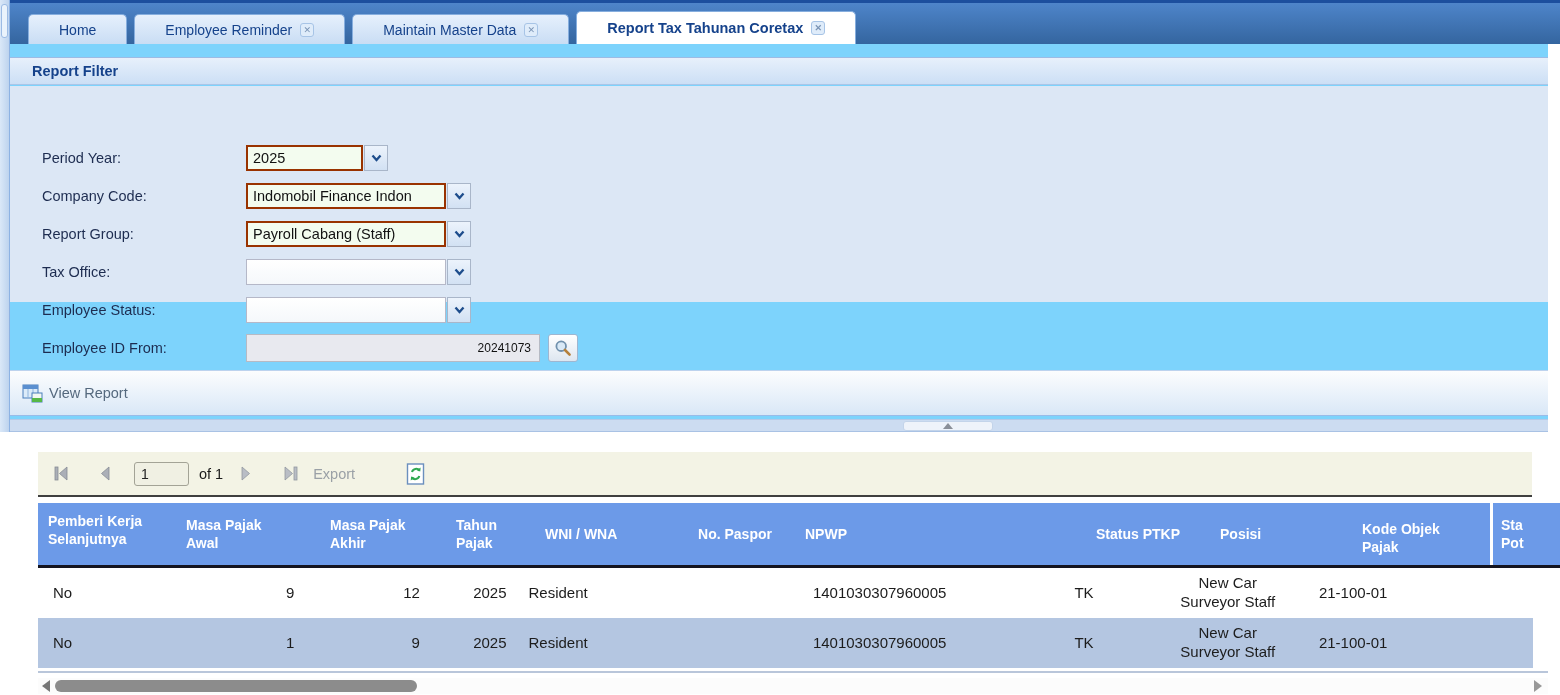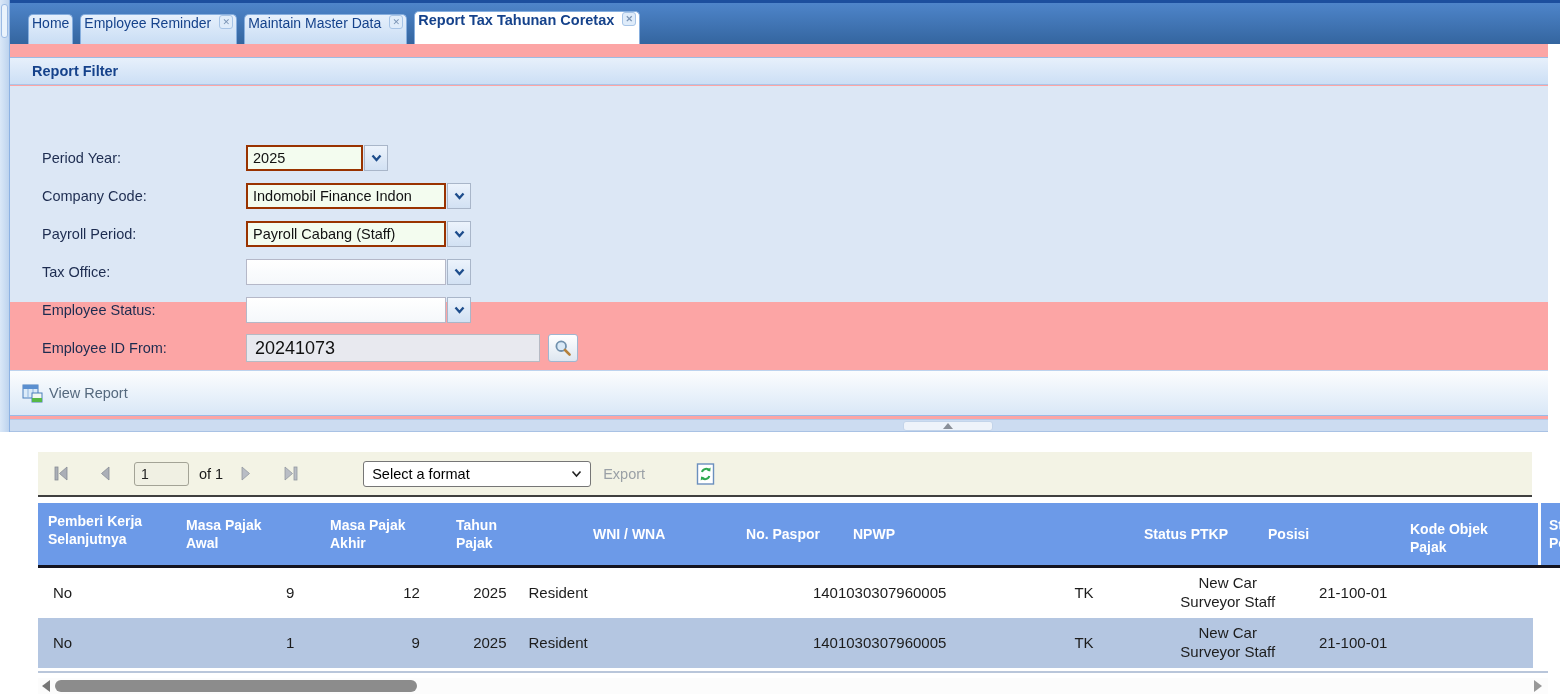--- a/index.html
+++ b/index.html
@@ -13,51 +13,51 @@
     background:linear-gradient(to right,#dae8f8,#bdd3ee);
     border-right:1px solid #8db2e3;box-sizing:border-box;}
   .left-strip .handle{position:absolute;top:4px;left:1px;width:7px;height:34px;
     background:#eaf3fc;border:1px solid #9cbbe4;border-radius:3px;box-sizing:border-box;}
 
   
   .tabbar{position:absolute;left:10px;top:0;width:1550px;height:44px;
     background:linear-gradient(#4e85ca,#34659f);
     border-top:3px solid #1c4f9e;box-sizing:border-box;}
   .tabs{display:flex;align-items:flex-end;height:41px;padding-left:18px;gap:7px;}
-  .tab{display:flex;align-items:flex-start;gap:8px;height:30px;padding:0 3px;
+  .tab{display:flex;align-items:center;gap:8px;height:30px;padding:0 30px;
     background:linear-gradient(#e6f0fc,#c9ddf4);
     border:1px solid #86aede;border-bottom:none;border-radius:5px 5px 0 0;
     color:#15428b;font-size:14px;white-space:nowrap;cursor:pointer;box-sizing:border-box;}
   .tab.active{background:#ffffff;font-weight:bold;height:33px;font-size:14.5px;}
   .tab-close{display:inline-block;width:14px;height:14px;border-radius:3px;
     background:#dfecfa;border:1px solid #a7c4e6;color:#7a94b5;
     font-size:9px;line-height:12px;text-align:center;box-sizing:border-box;}
 
   
   .filter-region{position:absolute;left:10px;top:44px;width:1538px;height:388px;
-    background:#fca5a5;}
+    background:#7dd3fc;}
   .panel-header{position:absolute;left:0;top:13px;width:100%;height:28px;
     background:linear-gradient(#e7f0fb,#ccdff5);
     border-top:1px solid #9cbbe4;border-bottom:1px solid #aac6e8;box-sizing:border-box;
     display:flex;align-items:center;padding-left:22px;
     color:#15428b;font-size:14.5px;font-weight:bold;}
   .panel-body{position:absolute;left:0;top:42px;width:100%;height:216px;background:#dce7f5;}
   .frow{position:absolute;left:32px;display:flex;align-items:center;}
   .flabel{width:204px;color:#1d2c50;font-size:14.5px;}
   .combo{display:flex;align-items:stretch;}
   .combo .cbox{height:26px;box-sizing:border-box;border:1px solid #b5b8c8;
     background:linear-gradient(#ffffff,#f5f8fb);padding:4px 6px 0 6px;
     font-size:14.5px;color:#111;overflow:hidden;white-space:nowrap;}
   .combo.filled .cbox{border:2px solid #993300;background:#f3fcef;padding:3px 5px 0 5px;}
   .trigger{width:24px;height:26px;box-sizing:border-box;margin-left:1px;
     border:1px solid #a9b6c9;background:linear-gradient(#ecf3fc,#d2e1f3);
     display:flex;align-items:center;justify-content:center;cursor:pointer;}
   .txtinput{width:294px;height:28px;box-sizing:border-box;border:1px solid #b6bac4;
     background:#e8e9ef;font-family:"Liberation Sans",sans-serif;
-    font-size:18px;color:#111;padding:0 8px;}
+    font-size:12px;color:#111;padding:0 8px;text-align:right;}
   .searchbtn{width:30px;height:28px;margin-left:8px;box-sizing:border-box;
     border:1px solid #9fb6d0;border-radius:3px;
     background:linear-gradient(#ffffff,#dde6f0);
     display:flex;align-items:center;justify-content:center;cursor:pointer;}
   .viewreport-bar{position:absolute;left:0;top:326px;width:100%;height:46px;
     background:linear-gradient(#fcfdfe,#d9e7f7);
     border-top:1px solid #bdd3ee;border-bottom:1px solid #99bbe8;box-sizing:border-box;
     display:flex;align-items:center;padding-left:12px;}
   .vr-btn{display:flex;align-items:center;gap:5px;color:#55697e;font-size:14.5px;cursor:pointer;}
   .splitter{position:absolute;left:0;top:375px;width:100%;height:13px;
@@ -156,21 +156,21 @@
         <div class="cbox" style="width:200px;">Indomobil Finance Indon</div>
         <div class="trigger">
           <svg width="11" height="8" viewBox="0 0 11 8">
               <polyline points="1.5,1.5 5.5,6 9.5,1.5" fill="none" stroke="#1e4d8c" stroke-width="2.3"></polyline>
             </svg>
         </div>
       </div>
     </div>
 
     <div class="frow" style="top:135px;">
-      <div class="flabel">Payroll Period:</div>
+      <div class="flabel">Report Group:</div>
       <div class="combo filled">
         <div class="cbox" style="width:200px;">Payroll Cabang (Staff)</div>
         <div class="trigger">
           <svg width="11" height="8" viewBox="0 0 11 8">
               <polyline points="1.5,1.5 5.5,6 9.5,1.5" fill="none" stroke="#1e4d8c" stroke-width="2.3"></polyline>
             </svg>
         </div>
       </div>
     </div>
 
@@ -262,45 +262,39 @@
       <svg width="14" height="17" viewBox="0 0 14 17">
         <path d="M3 2 L10.5 8.5 L3 15 Z" fill="#b9bdc5" stroke="#9298a0" stroke-width="0.8"></path>
       </svg>
     </div>
     <div class="pgbtn" style="margin-left:22px;">
       <svg width="17" height="17" viewBox="0 0 17 17">
         <path d="M3 2 L10.5 8.5 L3 15 Z" fill="#b9bdc5" stroke="#9298a0" stroke-width="0.8"></path>
         <rect x="12" y="2" width="3" height="13" fill="#b9bdc5" stroke="#9298a0" stroke-width="0.8"></rect>
       </svg>
     </div>
-    <div class="fmtselect">
-      <span>Select a format</span>
-      <svg width="11" height="8" viewBox="0 0 11 8">
-          <polyline points="1.5,1.5 5.5,6 9.5,1.5" fill="none" stroke="#222" stroke-width="1.6"></polyline>
-        </svg>
-    </div>
     <span class="exportlbl">Export</span>
     <div class="refreshbtn">
       <svg width="21" height="22" viewBox="0 0 21 22">
         <rect x="2.5" y="1" width="16" height="20" fill="#ffffff" stroke="#6b8fbe" stroke-width="1.4"></rect>
         <path d="M7 9 a4.3 4.3 0 0 1 7.6-1.4" fill="none" stroke="#2fa84f" stroke-width="2"></path>
         <path d="M15.6 4.6 L15.2 8.4 L11.6 7.2 Z" fill="#2fa84f"></path>
         <path d="M14.3 13 a4.3 4.3 0 0 1 -7.6 1.4" fill="none" stroke="#2fa84f" stroke-width="2"></path>
         <path d="M5.7 17.4 L6.1 13.6 L9.7 14.8 Z" fill="#2fa84f"></path>
       </svg>
     </div>
   </div>
 
   <div class="grid">
     <div class="hrow">
       <div class="hcell c0 jl" style="padding:0 8px 8px 10px;">Pemberi Kerja Selanjutnya</div>
       <div class="hcell c1 jl" style="padding:0 26px 0 10px;">Masa Pajak Awal</div>
       <div class="hcell c2 jl" style="padding:0 28px 0 10px;">Masa Pajak Akhir</div>
       <div class="hcell c3 jl" style="padding:0 20px 0 8px;">Tahun Pajak</div>
-      <div class="hcell c4 jl" style="padding-left:8px;margin-left:48px;">WNI / WNA</div>
+      <div class="hcell c4 jl" style="padding-left:8px;">WNI / WNA</div>
       <div class="hcell c5 jc">No. Paspor</div>
       <div class="hcell c6 jl" style="padding-left:10px;">NPWP</div>
       <div class="hcell c7 jr" style="padding-right:10px;">Status PTKP</div>
       <div class="hcell c8 jl" style="padding-left:30px;">Posisi</div>
       <div class="hcell c9 jl" style="padding:8px 24px 0 12px;">Kode Objek Pajak</div>
       <div class="hcell c10 jl prewrap" style="padding-left:8px;border-left:3px solid #fff;">Sta
 Pot</div>
     </div>
 
     <div class="drow">

